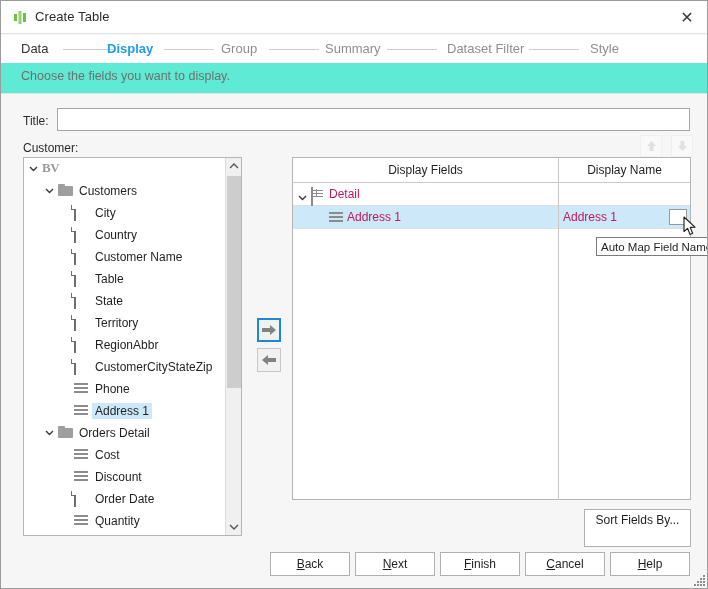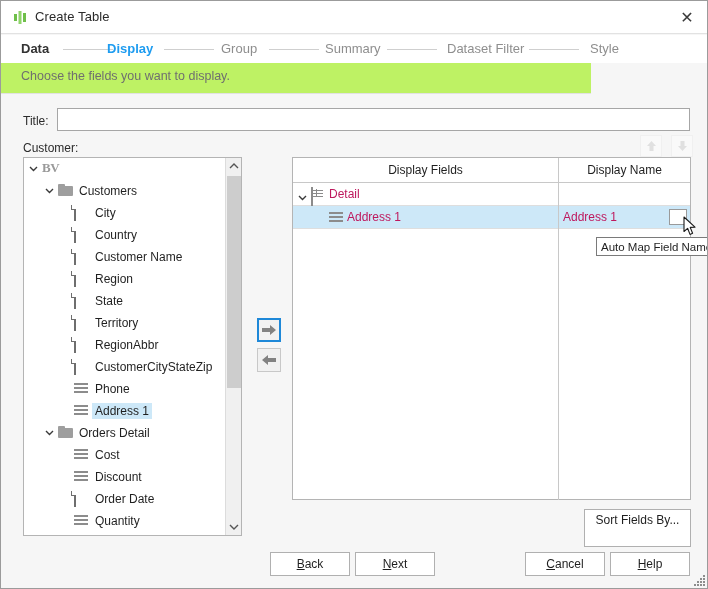--- a/index.html
+++ b/index.html
@@ -47,33 +47,33 @@
     position: absolute; left: 0; top: 34px;
     width: 706px; height: 28px;
     background: #ffffff;
   }
   .step {
     position: absolute; top: 0;
     font-size: 13px; line-height: 28px;
     white-space: nowrap;
     cursor: default;
   }
-  .step.done  { color: #333333; font-weight: bold; }
+  .step.done  { color: #333333; font-weight: normal; }
   .step.active{ color: #1e9cf0; font-weight: bold; }
   .step.todo  { color: #8e8e8e; }
   .step-line {
     position: absolute; top: 14px;
     height: 1px; background: #cfcfcf;
   }
 
   
   .subtitle {
     position: absolute; left: 0; top: 62px;
-    width: 590px; height: 31px;
-    background: #bef264;
+    width: 706px; height: 31px;
+    background: #5eead4;
     border-bottom: 1px solid #e2e2e2;
   }
   .subtitle span {
     position: absolute; left: 20px; top: 6px;
     font-size: 12.5px; color: #6f6f6f;
   }
 
   
   .body { position: absolute; left:0; top:94px; width:706px; height:493px; background:#f6f6f6; }
 
@@ -373,21 +373,21 @@
         <div class="tnode">
           <span class="tico" style="left: 50px;"><span class="ico-field"></span></span>
           <span class="tlabel" style="left: 68px;">Country</span>
         </div>
         <div class="tnode">
           <span class="tico" style="left: 50px;"><span class="ico-field"></span></span>
           <span class="tlabel" style="left: 68px;">Customer Name</span>
         </div>
         <div class="tnode">
           <span class="tico" style="left: 50px;"><span class="ico-field"></span></span>
-          <span class="tlabel" style="left: 68px;">Region</span>
+          <span class="tlabel" style="left: 68px;">Table</span>
         </div>
         <div class="tnode">
           <span class="tico" style="left: 50px;"><span class="ico-field"></span></span>
           <span class="tlabel" style="left: 68px;">State</span>
         </div>
         <div class="tnode">
           <span class="tico" style="left: 50px;"><span class="ico-field"></span></span>
           <span class="tlabel" style="left: 68px;">Territory</span>
         </div>
         <div class="tnode">
@@ -485,20 +485,21 @@
   <div class="cursor">
     <svg width="14" height="20" viewBox="0 0 14 20">
       <path d="M1 1 L1 15.5 L4.6 12.3 L7 18.4 L9.6 17.3 L7.2 11.4 L12 11.2 Z" fill="#ffffff" stroke="#1a1a1a" stroke-width="1.1" stroke-linejoin="round"></path>
     </svg>
   </div>
 
   <div class="btn" id="btn-sort">Sort Fields By...</div>
 
   <div class="btn navbtn" id="btn-back"><u>B</u>ack</div>
   <div class="btn navbtn" id="btn-next"><u>N</u>ext</div>
+  <div class="btn navbtn" id="btn-finish"><u>F</u>inish</div>
   <div class="btn navbtn" id="btn-cancel"><u>C</u>ancel</div>
   <div class="btn navbtn" id="btn-help"><u>H</u>elp</div>
 
   <div class="grip">
     <svg width="14" height="14" viewBox="0 0 14 14">
       <g fill="#8d8d8d">
         <rect x="11" y="2" width="2" height="2"></rect>
         <rect x="8" y="5" width="2" height="2"></rect>
           <rect x="11" y="5" width="2" height="2"></rect>
         <rect x="5" y="8" width="2" height="2"></rect>

